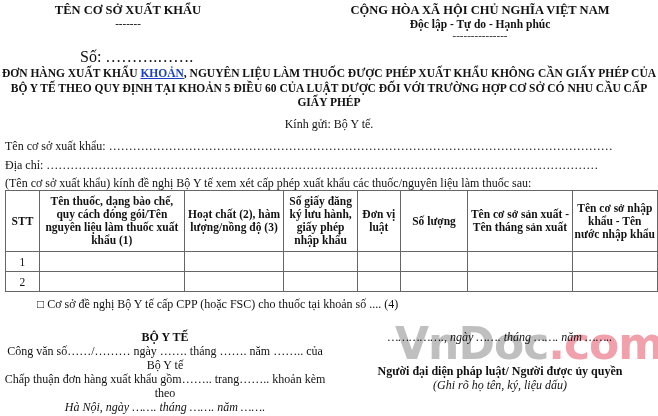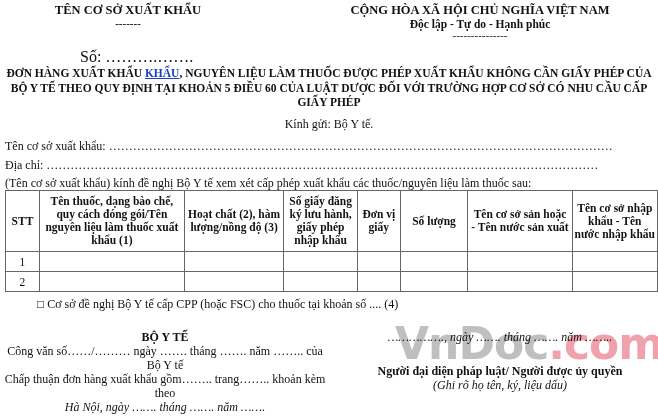--- a/index.html
+++ b/index.html
@@ -53,39 +53,39 @@
 
 <div class="abs hdr-right">
   <div class="t1">CỘNG HÒA XÃ HỘI CHỦ NGHĨA VIỆT NAM</div>
   <div class="t2">Độc lập - Tự do - Hạnh phúc</div>
   <div class="t3">---------------</div>
 </div>
 
 <div class="abs so">Số: ……….…….</div>
 
 <div class="abs title">
-  <span>ĐƠN HÀNG XUẤT KHẨU </span><a>KHẨU</a><span>, NGUYÊN LIỆU LÀM THUỐC ĐƯỢC PHÉP XUẤT KHẨU KHÔNG CẦN GIẤY PHÉP CỦA BỘ Y TẾ THEO QUY ĐỊNH TẠI KHOẢN 5 ĐIỀU 60 CỦA LUẬT DƯỢC ĐỐI VỚI TRƯỜNG HỢP CƠ SỞ CÓ NHU CẦU CẤP GIẤY PHÉP</span>
+  <span>ĐƠN HÀNG XUẤT KHẨU </span><a>KHOẢN</a><span>, NGUYÊN LIỆU LÀM THUỐC ĐƯỢC PHÉP XUẤT KHẨU KHÔNG CẦN GIẤY PHÉP CỦA BỘ Y TẾ THEO QUY ĐỊNH TẠI KHOẢN 5 ĐIỀU 60 CỦA LUẬT DƯỢC ĐỐI VỚI TRƯỜNG HỢP CƠ SỞ CÓ NHU CẦU CẤP GIẤY PHÉP</span>
 </div>
 
 <div class="abs kinhgui">Kính gửi: Bộ Y tế.</div>
 
 <div class="abs line" style="top:139px;">Tên cơ sở xuất khẩu: ………………………………………………………………………………………………………………</div>
 <div class="abs line" style="top:158px;">Địa chỉ: …………………………………………………………………………………………………………………………</div>
 <div class="abs line" style="top:176px;">(Tên cơ sở xuất khẩu) kính đề nghị Bộ Y tế xem xét cấp phép xuất khẩu các thuốc/nguyên liệu làm thuốc sau:</div>
 
 <table class="grid">
   <thead>
     <tr>
       <th style="width:29px;">STT</th>
       <th style="width:141px; white-space:normal;">Tên thuốc, dạng bào chế, quy cách đóng gói/Tên nguyên liệu làm thuốc xuất khẩu (1)</th>
       <th style="width:95px; white-space:normal;">Hoạt chất (2), hàm lượng/nồng độ (3)</th>
       <th style="width:69px; white-space:normal;">Số giấy đăng ký lưu hành, giấy phép nhập khẩu</th>
-      <th style="width:38px; white-space:normal;">Đơn vị giấy</th>
+      <th style="width:38px; white-space:normal;">Đơn vị luật</th>
       <th style="width:63px; white-space:normal;">Số lượng</th>
-      <th style="width:100px; white-space:normal;">Tên cơ sở sản hoặc - Tên nước sản xuất</th>
+      <th style="width:100px; white-space:normal;">Tên cơ sở sản xuất - Tên tháng sản xuất</th>
       <th style="width:81px; white-space:normal;">Tên cơ sở nhập khẩu - Tên nước nhập khẩu</th>
     </tr>
   </thead>
   <tbody>
     <tr>
       <td>1</td>
       <td></td>
       <td></td>
       <td></td>
       <td></td>

